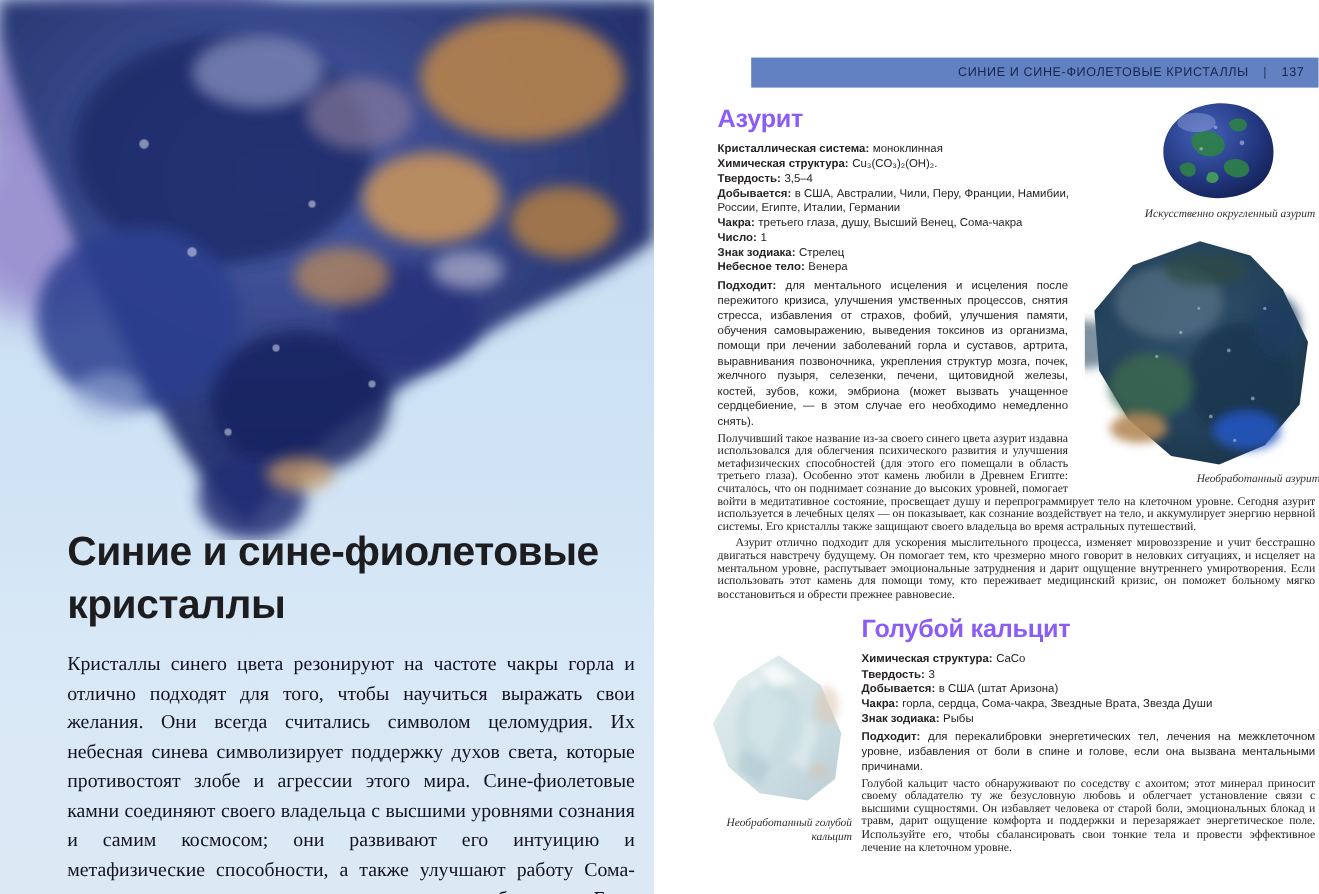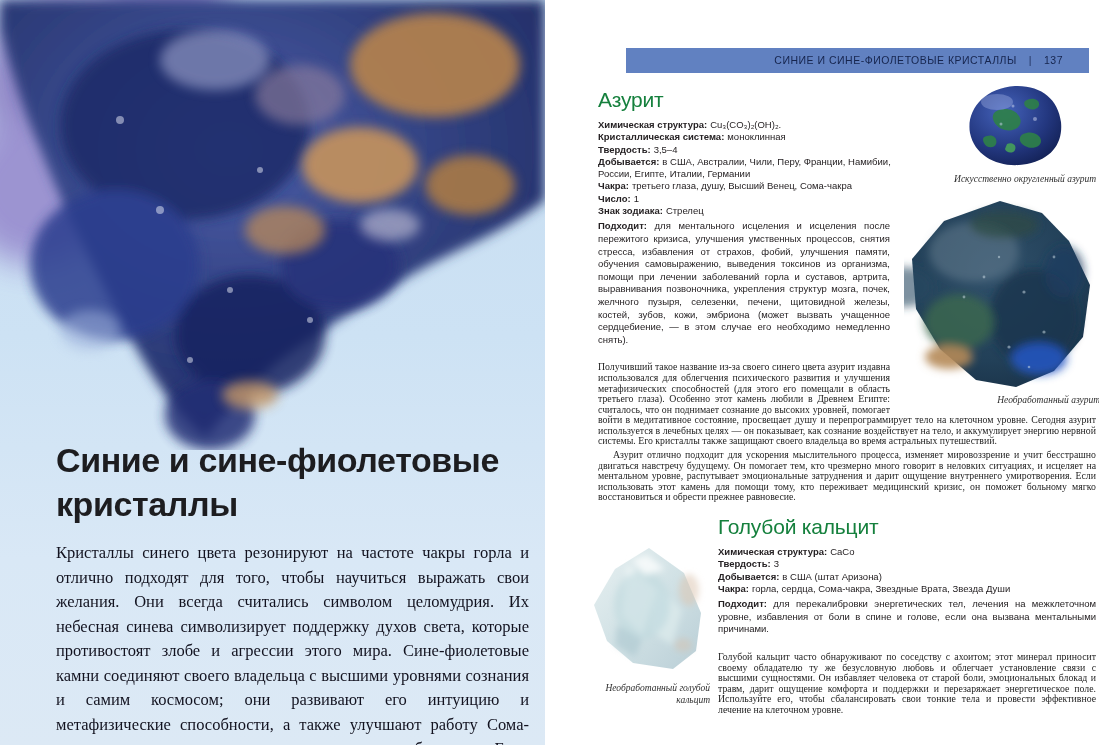--- a/index.html
+++ b/index.html
@@ -20,37 +20,37 @@
     font-size:34px; line-height:44px; font-weight:700; color:#1d1d20; letter-spacing:-0.4px;
   }
   .left-body {
     position:absolute; left:56px; top:541px; width:473px;
     font-family:"Liberation Serif", serif; font-size:16.5px; line-height:24.5px;
     color:#12121f; text-align:justify;
   }
   
   .page-right { position:absolute; left:545px; top:0; width:554px; height:745px; background:#fff; }
   .header-bar {
-    position:absolute; left:53px; right:10px; top:48px; height:25px;
+    position:absolute; left:53px; right:0; top:48px; height:25px;
     background:#6181c1; color:#16254e;
     font-size:10.5px; letter-spacing:.5px; line-height:25px; text-align:right;
-    padding-right:26px; white-space:nowrap;margin-left:28px;
+    padding-right:12px; white-space:nowrap;margin-left:28px;
   }
   .header-bar .divider { display:inline-block; margin:0 12px; opacity:.85; }
   .rp-content { position:absolute; left:53px; top:88px; width:498px; }
-  h2.section-heading { font-size:21px; font-weight:400; color:#15803d; letter-spacing:-0.2px; margin:0 0 7px 0; }
+  h2.section-heading { font-size:21px; font-weight:700; color:#8b5cf6; letter-spacing:-0.2px; margin:0 0 7px 0; }
   .props { font-size:9.5px; line-height:12.3px; color:#262224; }
   .props .prop b { font-weight:700; margin-right:3px; }
   .sans-para {
     font-size:9.5px; line-height:12.6px; color:#262224; text-align:justify; margin-top:3px;
   }
   .sans-para b { font-weight:700; }
   .serif-para {
     font-family:"Liberation Serif", serif; font-size:9.8px; line-height:10.6px;
-    color:#1d1d1d; text-align:justify; margin-top:16px;
+    color:#1d1d1d; text-align:justify; margin-top:2px;
   }
   .serif-para.indent { text-indent:15px; margin-top:3px; }
   figure { border:0; }
   .fig-tumbled { float:right; width:162px; margin:-4px 0 6px 10px; text-align:center; }
   .fig-tumbled svg { display:block; margin:0 auto; }
   .fig-rough { float:right; clear:right; width:200px; margin:6px -4px 6px 10px; text-align:center; }
   .fig-rough svg { display:block; margin:0 auto; }
   figcaption {
     font-family:"Liberation Serif", serif; font-style:italic;
     font-size:9.5px; line-height:12px; color:#2d2d2d; margin-top:5px; text-align:right;
@@ -196,27 +196,28 @@
               <circle cx="95" cy="60" r="1.2"></circle>
                 <circle cx="125" cy="170" r="1.3"></circle>
             </g>
           </svg>
           <figcaption>Необработанный азурит</figcaption>
         </figure>
 
         <h2 class="section-heading">Азурит</h2>
 
         <div class="props">
+          <div class="prop"><b>Кристаллическая система:</b><span>моноклинная</span></div>
           <div class="prop"><b>Химическая структура:</b><span>Cu₃(CO₃)₂(OH)₂.</span></div>
-          <div class="prop"><b>Кристаллическая система:</b><span>моноклинная</span></div>
           <div class="prop"><b>Твердость:</b><span>3,5–4</span></div>
           <div class="prop"><b>Добывается:</b><span>в США, Австралии, Чили, Перу, Франции, Намибии, России, Египте, Италии, Германии</span></div>
           <div class="prop"><b>Чакра:</b><span>третьего глаза, душу, Высший Венец, Сома-чакра</span></div>
           <div class="prop"><b>Число:</b><span>1</span></div>
           <div class="prop"><b>Знак зодиака:</b><span>Стрелец</span></div>
+          <div class="prop"><b>Небесное тело:</b><span>Венера</span></div>
         </div>
 
         <p class="sans-para"><b>Подходит:</b> <span>для ментального исцеления и исцеления после пережитого кризиса, улучшения умственных процессов, снятия стресса, избавления от страхов, фобий, улучшения памяти, обучения самовыражению, выведения токсинов из организма, помощи при лечении заболеваний горла и суставов, артрита, выравнивания позвоночника, укрепления структур мозга, почек, желчного пузыря, селезенки, печени, щитовидной железы, костей, зубов, кожи, эмбриона (может вызвать учащенное сердцебиение, — в этом случае его необходимо немедленно снять).</span></p>
 
         <p class="serif-para">Получивший такое название из-за своего синего цвета азурит издавна использовался для облегчения психического развития и улучшения метафизических способностей (для этого его помещали в область третьего глаза). Особенно этот камень любили в Древнем Египте: считалось, что он поднимает сознание до высоких уровней, помогает войти в медитативное состояние, просвещает душу и перепрограммирует тело на клеточном уровне. Сегодня азурит используется в лечебных целях — он показывает, как сознание воздействует на тело, и аккумулирует энергию нервной системы. Его кристаллы также защищают своего владельца во время астральных путешествий.</p>
         <p class="serif-para indent">Азурит отлично подходит для ускорения мыслительного процесса, изменяет мировоззрение и учит бесстрашно двигаться навстречу будущему. Он помогает тем, кто чрезмерно много говорит в неловких ситуациях, и исцеляет на ментальном уровне, распутывает эмоциональные затруднения и дарит ощущение внутреннего умиротворения. Если использовать этот камень для помощи тому, кто переживает медицинский кризис, он поможет больному мягко восстановиться и обрести прежнее равновесие.</p>
       </section>
 
       <section class="calcite-section">
 
@@ -246,20 +247,21 @@
           <figcaption>Необработанный голубой кальцит</figcaption>
         </figure>
 
         <h2 class="section-heading">Голубой кальцит</h2>
 
         <div class="props">
           <div class="prop"><b>Химическая структура:</b><span>CaCo</span></div>
           <div class="prop"><b>Твердость:</b><span>3</span></div>
           <div class="prop"><b>Добывается:</b><span>в США (штат Аризона)</span></div>
           <div class="prop"><b>Чакра:</b><span>горла, сердца, Сома-чакра, Звездные Врата, Звезда Души</span></div>
+          <div class="prop"><b>Знак зодиака:</b><span>Рыбы</span></div>
         </div>
 
         <p class="sans-para"><b>Подходит:</b> <span>для перекалибровки энергетических тел, лечения на межклеточном уровне, избавления от боли в спине и голове, если она вызвана ментальными причинами.</span></p>
 
         <p class="serif-para">Голубой кальцит часто обнаруживают по соседству с ахоитом; этот минерал приносит своему обладателю ту же безусловную любовь и облегчает установление связи с высшими сущностями. Он избавляет человека от старой боли, эмоциональных блокад и травм, дарит ощущение комфорта и поддержки и перезаряжает энергетическое поле. Используйте его, чтобы сбалансировать свои тонкие тела и провести эффективное лечение на клеточном уровне.</p>
 
       </section>
 
     </div>
   </div>

